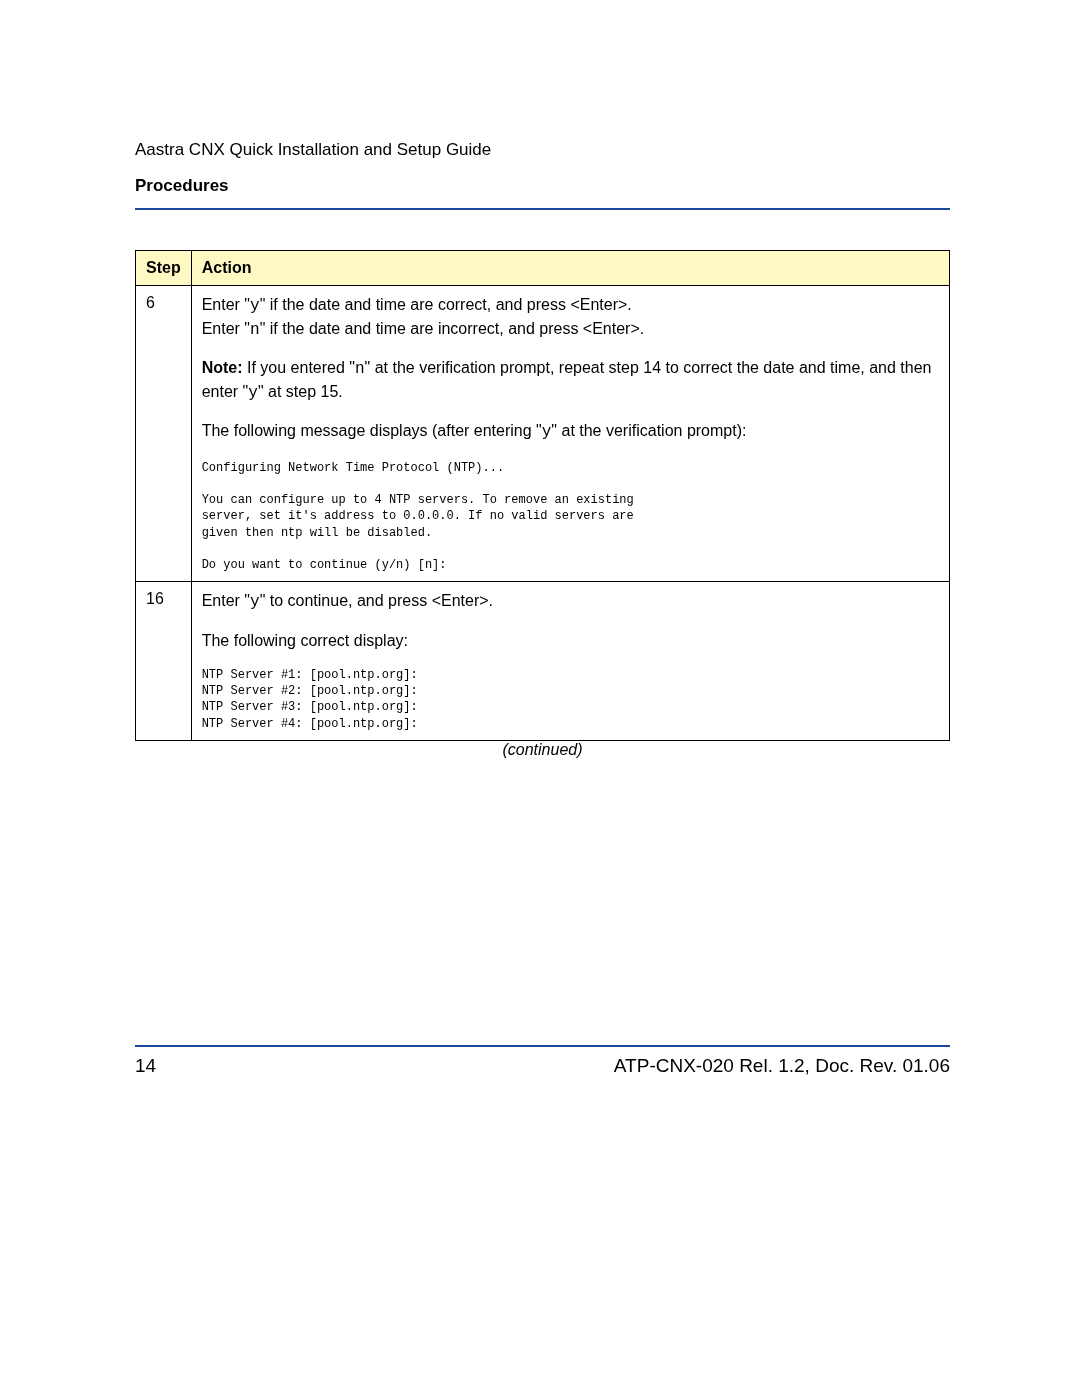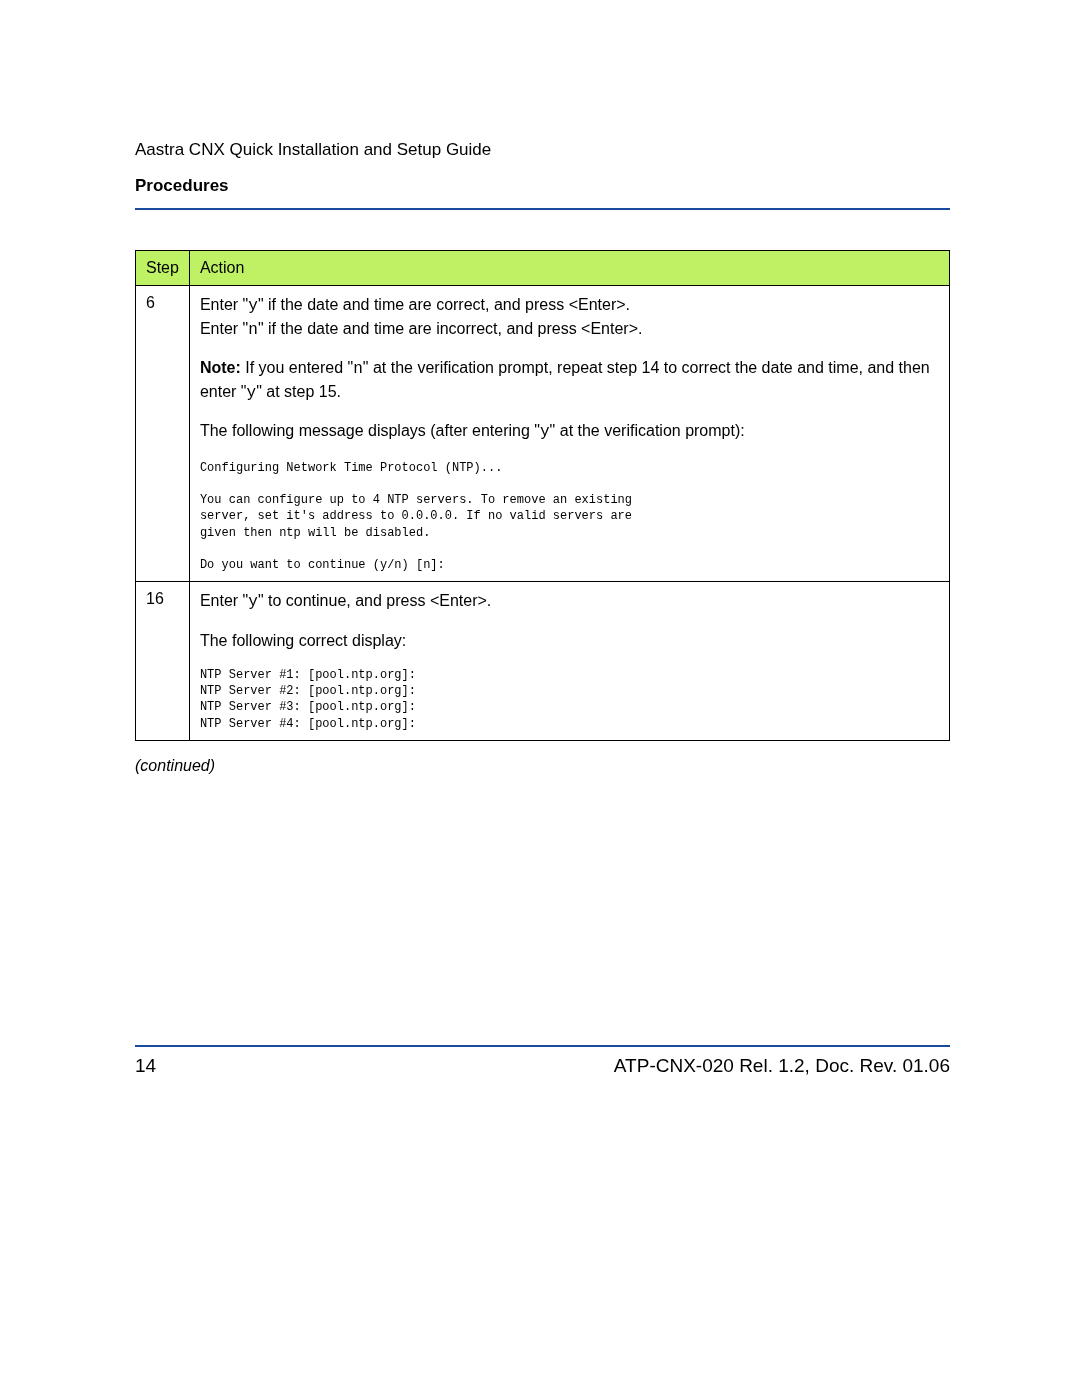--- a/index.html
+++ b/index.html
@@ -34,42 +34,42 @@
       border-collapse: collapse;
       font-size: 16px;
     }
     table.steps th, table.steps td {
       border: 1px solid #000;
       padding: 8px 10px;
       text-align: left;
       vertical-align: top;
     }
     table.steps th {
-      background: #bef264;
-      font-weight: normal;
+      background: #fef9c3;
+      font-weight: bold;
     }
     table.steps td.step-num {
       width: 50px;
     }
     .para { margin-bottom: 16px; line-height: 1.35; }
     .para:last-child { margin-bottom: 0; }
     .mono {
       font-family: "Courier New", Courier, monospace;
       font-size: 12px;
       white-space: pre;
       line-height: 1.35;
     }
     .mono-inline {
       font-family: "Courier New", Courier, monospace;
     }
     .continued {
-      text-align: left;
+      text-align: center;
       font-style: italic;
       font-size: 16px;
-      margin-top: 16px;
+      margin-top: 0;
     }
     .footer {
       position: absolute;
       left: 135px;
       right: 130px;
       bottom: 320px;
     }
     .footer-rule {
       border: none;
       border-top: 2px solid #1a4a9c;

